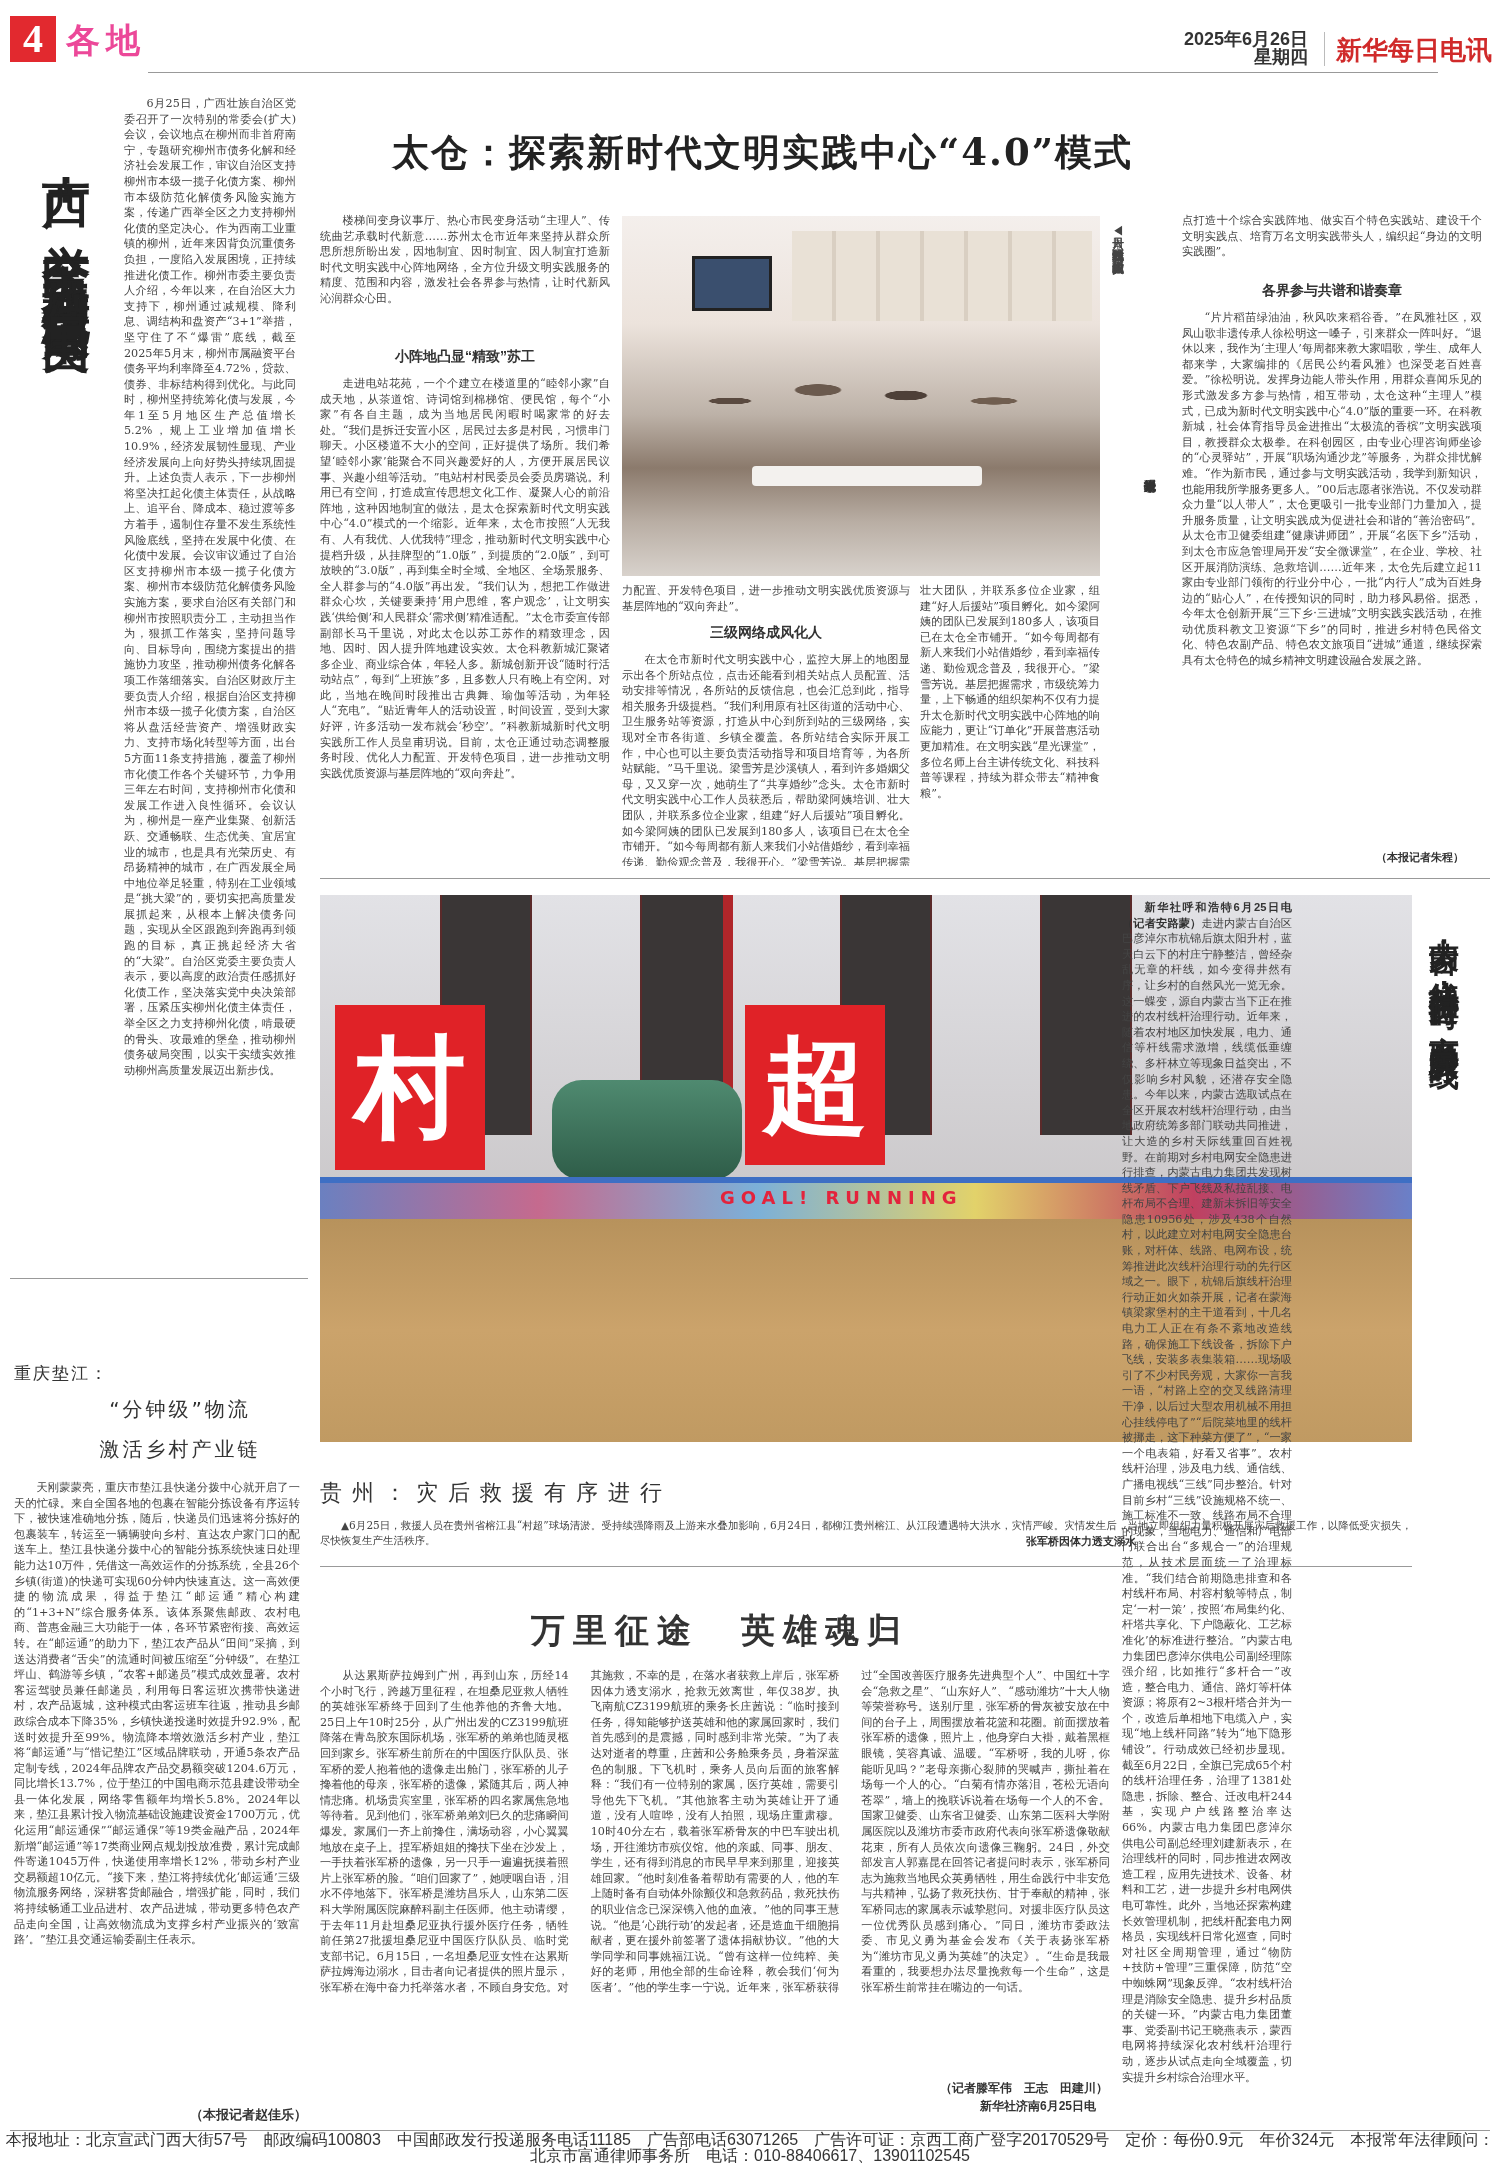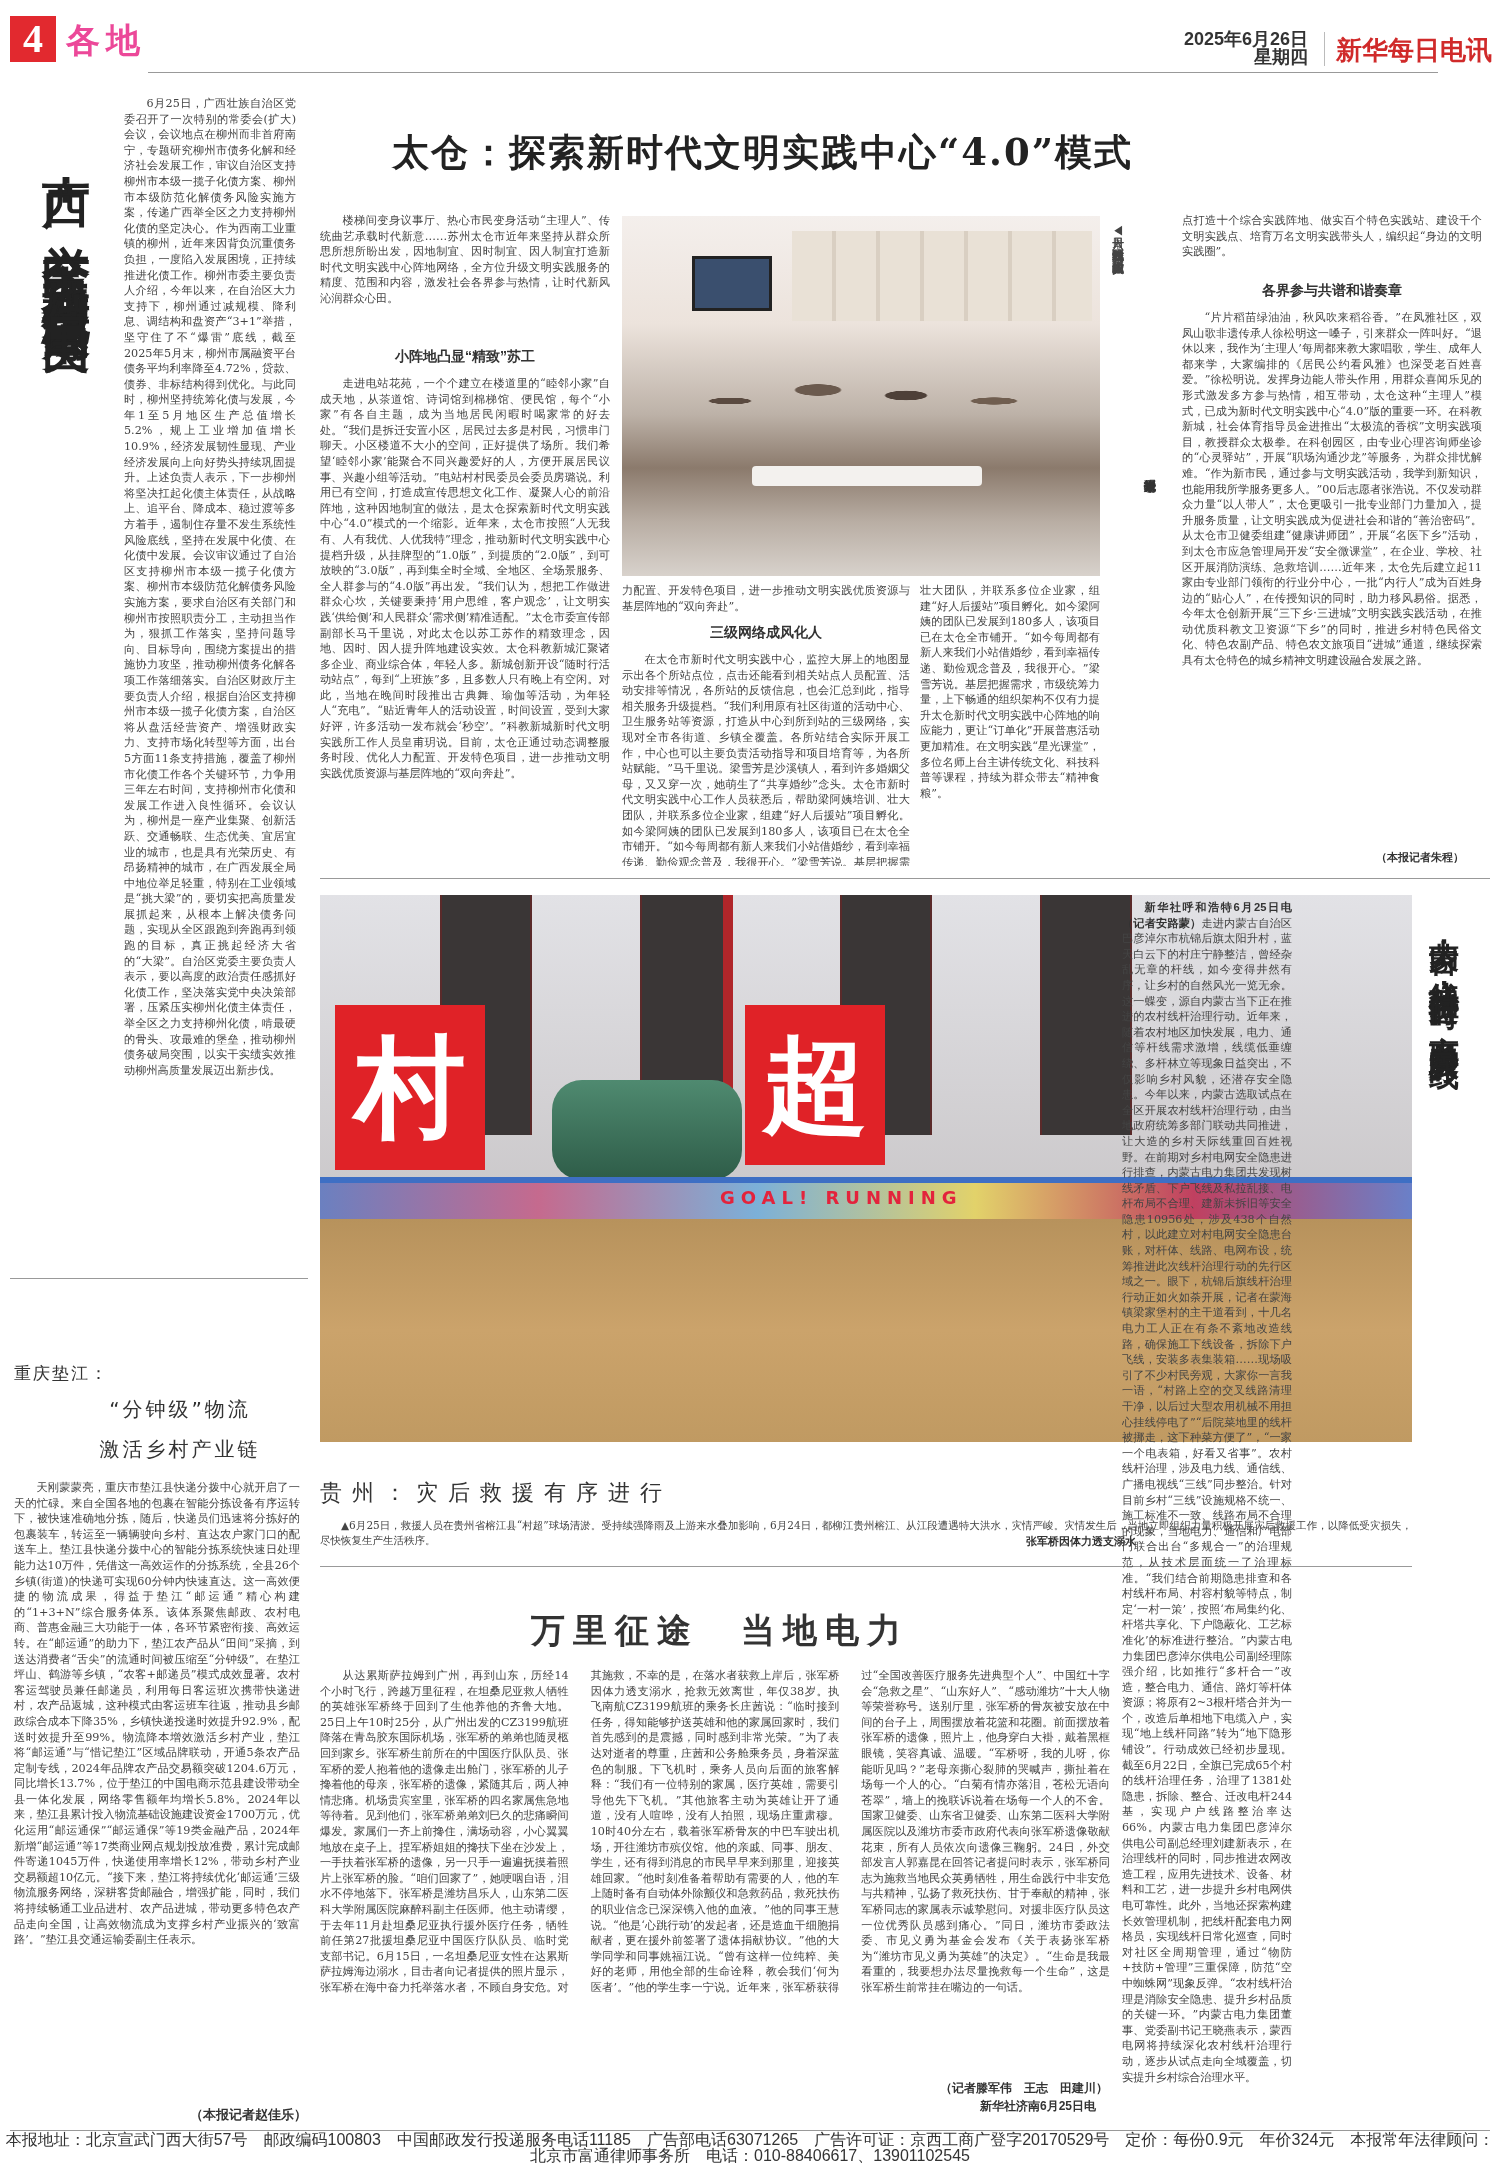--- a/index.html
+++ b/index.html
@@ -107,21 +107,21 @@
   <span>▲6月25日，救援人员在贵州省榕江县“村超”球场清淤。受持续强降雨及上游来水叠加影响，6月24日，都柳江贵州榕江、从江段遭遇特大洪水，灾情严峻。灾情发生后，当地立即组织力量积极开展灾后救援工作，以降低受灾损失，尽快恢复生产生活秩序。</span>
 </div>
 <div class="abs credit" style="left:1020px;top:1534px;font-size:11px;background:#fff;padding-left:6px">张军桥因体力透支溺水</div>
 <div class="abs hline" style="left:320px;top:1566px;width:1092px"></div>
 
 <div class="abs body" style="left:1122px;top:900px;width:170px;height:1220px">
   <span class="credit">新华社呼和浩特6月25日电（记者安路蒙）</span><span>走进内蒙古自治区巴彦淖尔市杭锦后旗太阳升村，蓝天白云下的村庄宁静整洁，曾经杂乱无章的杆线，如今变得井然有序，让乡村的自然风光一览无余。这一蝶变，源自内蒙古当下正在推进的农村线杆治理行动。近年来，随着农村地区加快发展，电力、通信等杆线需求激增，线缆低垂缠绕、多杆林立等现象日益突出，不仅影响乡村风貌，还潜存安全隐患。今年以来，内蒙古选取试点在全区开展农村线杆治理行动，由当地政府统筹多部门联动共同推进，让大造的乡村天际线重回百姓视野。在前期对乡村电网安全隐患进行排查，内蒙古电力集团共发现树线矛盾、下户飞线及私拉乱接、电杆布局不合理、建新未拆旧等安全隐患10956处，涉及438个自然村，以此建立对村电网安全隐患台账，对杆体、线路、电网布设，统筹推进此次线杆治理行动的先行区域之一。眼下，杭锦后旗线杆治理行动正如火如荼开展，记者在蒙海镇梁家堡村的主干道看到，十几名电力工人正在有条不紊地改造线路，确保施工下线设备，拆除下户飞线，安装多表集装箱……现场吸引了不少村民旁观，大家你一言我一语，“村路上空的交叉线路清理干净，以后过大型农用机械不用担心挂线停电了”“后院菜地里的线杆被挪走，这下种菜方便了”，“一家一个电表箱，好看又省事”。农村线杆治理，涉及电力线、通信线、广播电视线“三线”同步整治。针对目前乡村“三线”设施规格不统一、施工标准不一致、线路布局不合理的现象，当地电力、通信和广电部门联合出台“多规合一”的治理规范，从技术层面统一了治理标准。“我们结合前期隐患排查和各村线杆布局、村容村貌等特点，制定‘一村一策’，按照‘布局集约化、杆塔共享化、下户隐蔽化、工艺标准化’的标准进行整治。”内蒙古电力集团巴彦淖尔供电公司副经理陈强介绍，比如推行“多杆合一”改造，整合电力、通信、路灯等杆体资源；将原有2~3根杆塔合并为一个，改造后单相地下电缆入户，实现“地上线杆同路”转为“地下隐形铺设”。行动成效已经初步显现。截至6月22日，全旗已完成65个村的线杆治理任务，治理了1381处隐患，拆除、整合、迁改电杆244基，实现户户线路整治率达66%。内蒙古电力集团巴彦淖尔供电公司副总经理刘建新表示，在治理线杆的同时，同步推进农网改造工程，应用先进技术、设备、材料和工艺，进一步提升乡村电网供电可靠性。此外，当地还探索构建长效管理机制，把线杆配套电力网格员，实现线杆日常化巡查，同时对社区全周期管理，通过“物防+技防+管理”三重保障，防范“空中蜘蛛网”现象反弹。“农村线杆治理是消除安全隐患、提升乡村品质的关键一环。”内蒙古电力集团董事、党委副书记王晓燕表示，蒙西电网将持续深化农村线杆治理行动，逐步从试点走向全域覆盖，切实提升乡村综合治理水平。</span>
 </div>
 <div class="abs vhead" style="left:1424px;top:915px;height:680px;font-size:30px;line-height:40px;letter-spacing:3px">内蒙古：线杆治理进行时，亮出美丽乡村天际线</div>
 
-<div class="abs" style="left:320px;top:1608px;width:800px;text-align:center;font-family:'DejaVu Serif',serif;font-weight:bold;font-size:34px;color:#333;letter-spacing:8px;white-space:pre">万里征途　当地电力</div>
+<div class="abs" style="left:320px;top:1608px;width:800px;text-align:center;font-family:'DejaVu Serif',serif;font-weight:bold;font-size:34px;color:#333;letter-spacing:8px;white-space:pre">万里征途　英雄魂归</div>
 <div class="abs body" style="left:320px;top:1668px;width:790px;height:370px;column-count:3;column-gap:22px">
   <span>从达累斯萨拉姆到广州，再到山东，历经14个小时飞行，跨越万里征程，在坦桑尼亚救人牺牲的英雄张军桥终于回到了生他养他的齐鲁大地。25日上午10时25分，从广州出发的CZ3199航班降落在青岛胶东国际机场，张军桥的弟弟也随灵柩回到家乡。张军桥生前所在的中国医疗队队员、张军桥的爱人抱着他的遗像走出舱门，张军桥的儿子搀着他的母亲，张军桥的遗像，紧随其后，两人神情悲痛。机场贵宾室里，张军桥的四名家属焦急地等待着。见到他们，张军桥弟弟刘巳久的悲痛瞬间爆发。家属们一齐上前搀住，满场动容，小心翼翼地放在桌子上。捏军桥姐姐的搀扶下坐在沙发上，一手扶着张军桥的遗像，另一只手一遍遍抚摸着照片上张军桥的脸。“咱们回家了”，她哽咽自语，泪水不停地落下。张军桥是潍坊昌乐人，山东第二医科大学附属医院麻醉科副主任医师。他主动请缨，于去年11月赴坦桑尼亚执行援外医疗任务，牺牲前任第27批援坦桑尼亚中国医疗队队员、临时党支部书记。6月15日，一名坦桑尼亚女性在达累斯萨拉姆海边溺水，目击者向记者提供的照片显示，张军桥在海中奋力托举落水者，不顾自身安危。对其施救，不幸的是，在落水者获救上岸后，张军桥因体力透支溺水，抢救无效离世，年仅38岁。执飞南航CZ3199航班的乘务长庄茜说：“临时接到任务，得知能够护送英雄和他的家属回家时，我们首先感到的是震撼，同时感到非常光荣。”为了表达对逝者的尊重，庄茜和公务舱乘务员，身着深蓝色的制服。下飞机时，乘务人员向后面的旅客解释：“我们有一位特别的家属，医疗英雄，需要引导他先下飞机。”其他旅客主动为英雄让开了通道，没有人喧哗，没有人拍照，现场庄重肃穆。10时40分左右，载着张军桥骨灰的中巴车驶出机场，开往潍坊市殡仪馆。他的亲戚、同事、朋友、学生，还有得到消息的市民早早来到那里，迎接英雄回家。“他时刻准备着帮助有需要的人，他的车上随时备有自动体外除颤仪和急救药品，救死扶伤的职业信念已深深镌入他的血液。”他的同事王慧说。“他是‘心跳行动’的发起者，还是造血干细胞捐献者，更在援外前签署了遗体捐献协议。”他的大学同学和同事姚福江说。“曾有这样一位纯粹、美好的老师，用他全部的生命诠释，教会我们‘何为医者’。”他的学生李一宁说。近年来，张军桥获得过“全国改善医疗服务先进典型个人”、中国红十字会“急救之星”、“山东好人”、“感动潍坊”十大人物等荣誉称号。送别厅里，张军桥的骨灰被安放在中间的台子上，周围摆放着花篮和花圈。前面摆放着张军桥的遗像，照片上，他身穿白大褂，戴着黑框眼镜，笑容真诚、温暖。“军桥呀，我的儿呀，你能听见吗？”老母亲撕心裂肺的哭喊声，撕扯着在场每一个人的心。“白菊有情亦落泪，苍松无语向苍翠”，墙上的挽联诉说着在场每一个人的不舍。国家卫健委、山东省卫健委、山东第二医科大学附属医院以及潍坊市委市政府代表向张军桥遗像敬献花束，所有人员依次向遗像三鞠躬。24日，外交部发言人郭嘉昆在回答记者提问时表示，张军桥同志为施救当地民众英勇牺牲，用生命践行中非安危与共精神，弘扬了救死扶伤、甘于奉献的精神，张军桥同志的家属表示诚挚慰问。对援非医疗队员这一位优秀队员感到痛心。”同日，潍坊市委政法委、市见义勇为基金会发布《关于表扬张军桥为“潍坊市见义勇为英雄”的决定》。“生命是我最看重的，我要想办法尽量挽救每一个生命”，这是张军桥生前常挂在嘴边的一句话。</span>
 </div>
 <div class="abs credit" style="left:940px;top:2080px;font-size:12px;white-space:pre">（记者滕军伟　王志　田建川）</div>
 <div class="abs credit" style="left:980px;top:2098px;font-size:12px">新华社济南6月25日电</div>
 
 <div class="abs footline"></div>
 <div class="abs footer">本报地址：北京宣武门西大街57号　邮政编码100803　中国邮政发行投递服务电话11185　广告部电话63071265　广告许可证：京西工商广登字20170529号　定价：每份0.9元　年价324元　本报常年法律顾问：北京市富通律师事务所　电话：010-88406617、13901102545</div>
 
 </body></html>

